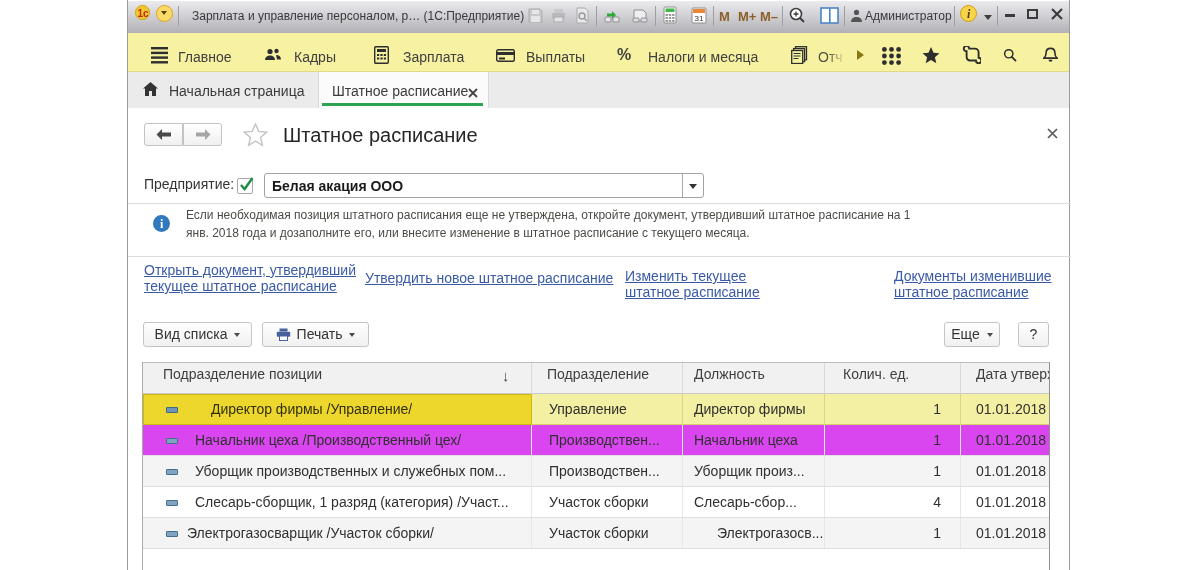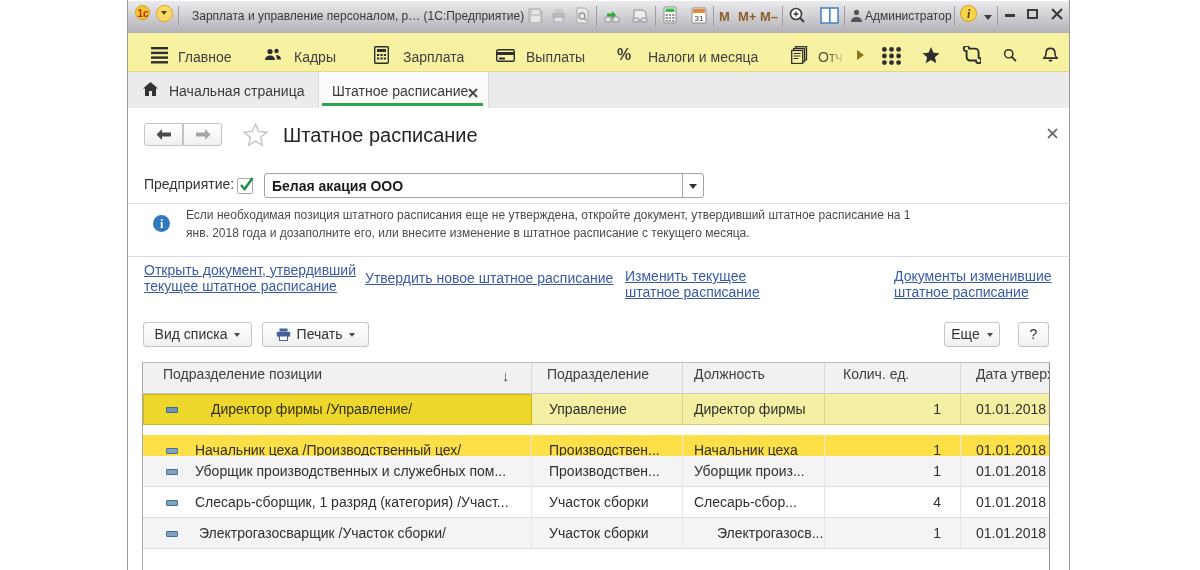--- a/index.html
+++ b/index.html
@@ -307,21 +307,21 @@
       <div class="cell" style="left:68px;color:#33300a;">Директор фирмы /Управление/</div>
       <div class="cell" style="left:406px;">Управление</div>
       <div class="cell" style="left:551px;">Директор фирмы</div>
       <div class="num" style="left:681px;width:117px;">1</div>
       <div class="cell" style="left:833px;">01.01.2018</div>
       <div class="vline" style="left:539px;height:30px;background:#ddd37f;"></div>
       <div class="vline" style="left:681px;height:30px;background:#ddd37f;"></div>
       <div class="vline" style="left:817px;height:30px;background:#ddd37f;"></div>
     </div>
 
-    <div class="row" style="top:72px;background:#fde047;">
+    <div class="row" style="top:62px;background:#d946ef;">
       <div class="dash"></div>
       <div class="cell" style="left:52px;">Начальник цеха /Производственный цех/</div>
       <div class="cell" style="left:406px;">Производствен...</div>
       <div class="cell" style="left:551px;">Начальник цеха</div>
       <div class="num" style="left:681px;width:117px;">1</div>
       <div class="cell" style="left:833px;">01.01.2018</div>
       <div class="vline" style="left:388px;height:30px;background:#e7e7e7;"></div>
       <div class="vline" style="left:539px;height:30px;background:#e7e7e7;"></div>
       <div class="vline" style="left:681px;height:30px;background:#e7e7e7;"></div>
       <div class="vline" style="left:817px;height:30px;background:#e7e7e7;"></div>
@@ -348,21 +348,21 @@
       <div class="num" style="left:681px;width:117px;">4</div>
       <div class="cell" style="left:833px;">01.01.2018</div>
       <div class="vline" style="left:388px;height:30px;background:#e7e7e7;"></div>
       <div class="vline" style="left:539px;height:30px;background:#e7e7e7;"></div>
       <div class="vline" style="left:681px;height:30px;background:#e7e7e7;"></div>
       <div class="vline" style="left:817px;height:30px;background:#e7e7e7;"></div>
     </div>
 
     <div class="row" style="top:155px;background:#f4f4f4;">
       <div class="dash"></div>
-      <div class="cell" style="left:56px;">Электрогазосварщик /Участок сборки/</div>
+      <div class="cell" style="left:44px;">Электрогазосварщик /Участок сборки/</div>
       <div class="cell" style="left:406px;">Участок сборки</div>
       <div class="cell" style="left:574px;">Электрогазосв...</div>
       <div class="num" style="left:681px;width:117px;">1</div>
       <div class="cell" style="left:833px;">01.01.2018</div>
       <div class="vline" style="left:388px;height:30px;background:#e7e7e7;"></div>
       <div class="vline" style="left:539px;height:30px;background:#e7e7e7;"></div>
       <div class="vline" style="left:681px;height:30px;background:#e7e7e7;"></div>
       <div class="vline" style="left:817px;height:30px;background:#e7e7e7;"></div>
     </div>
   </div>

